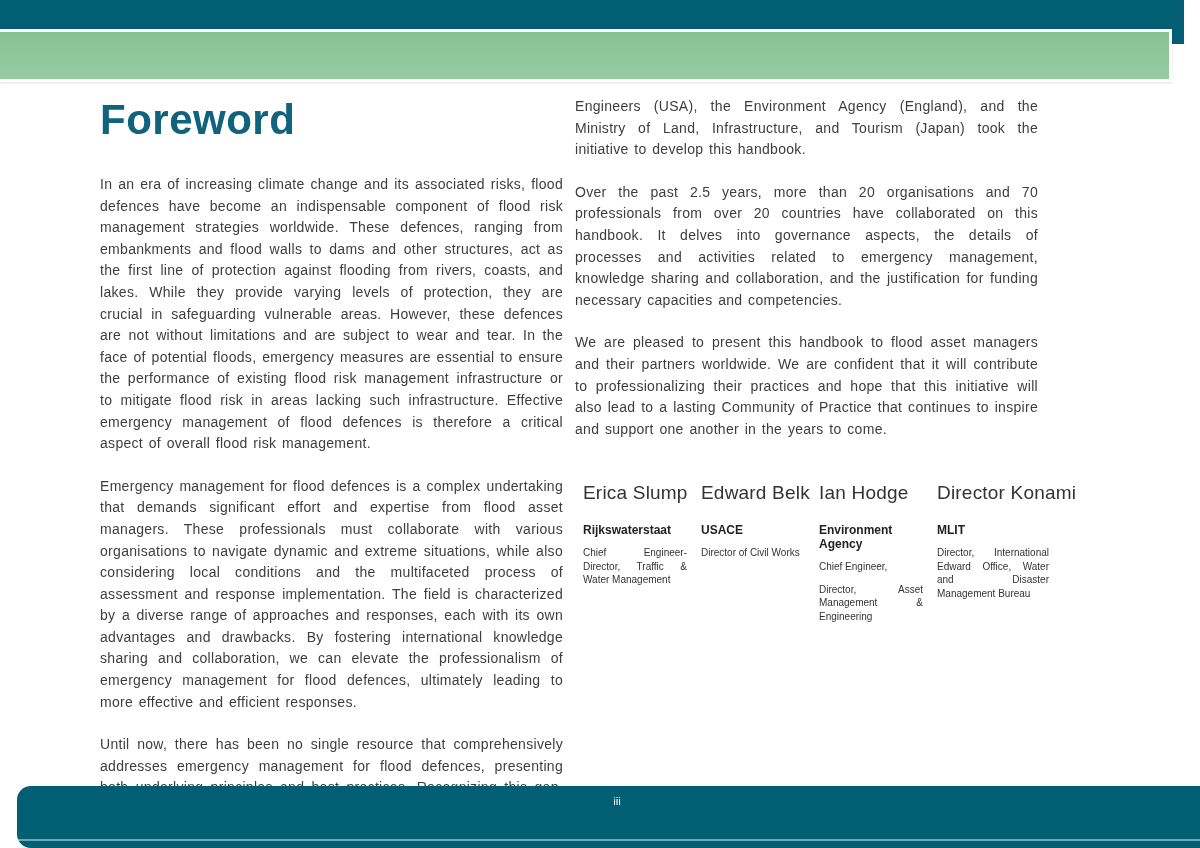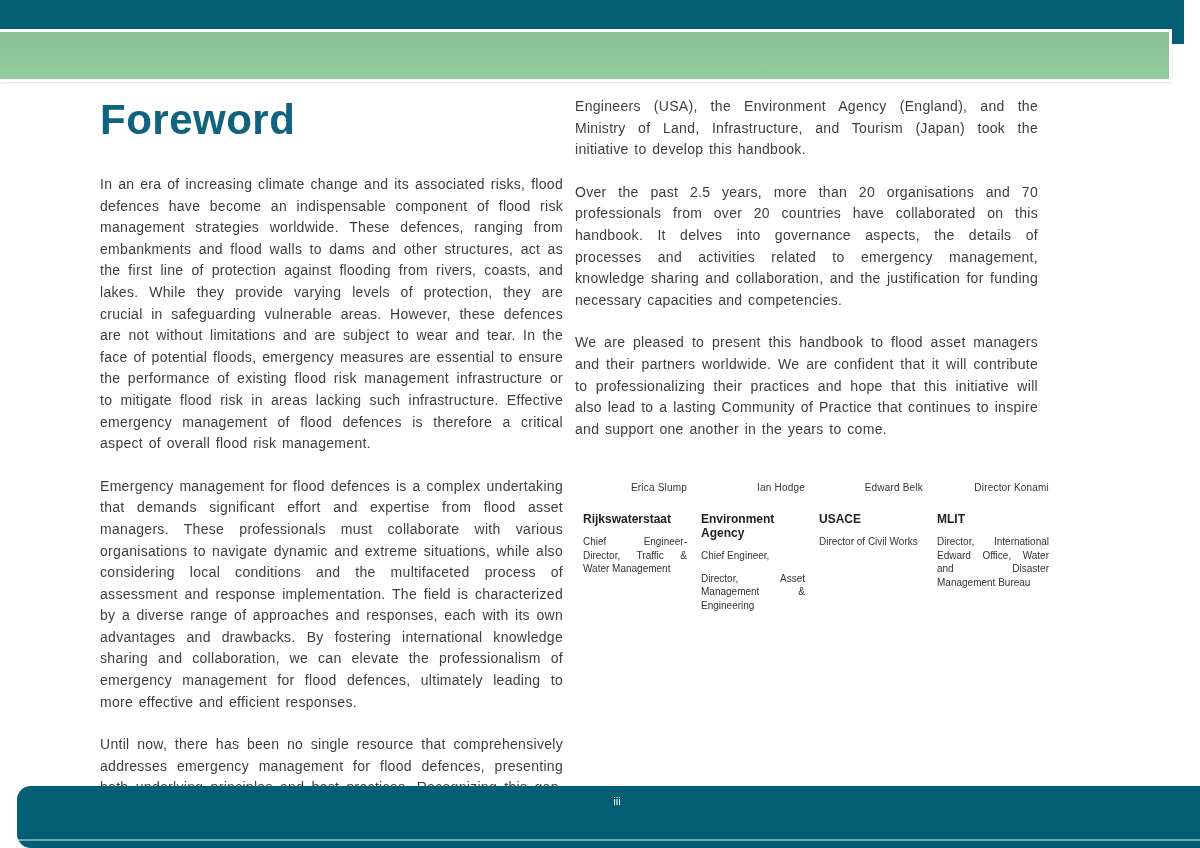--- a/index.html
+++ b/index.html
@@ -36,23 +36,22 @@
     letter-spacing:0.3px; word-spacing:1.5px;
   }
 
   
   .signatures {
     display:flex; gap:14px; margin-top:42px; margin-left:8px;
   }
   .sig { width:104px; }
   .sig.wide { width:112px; }
   .sig-name {
-    font-size:10px; color:#333333; margin:0 0 19px 0; letter-spacing:0.2px;
+    font-size:19px; color:#333333; margin:0 0 19px 0; letter-spacing:0.2px;
     white-space:nowrap;
-    text-align:right;
   }
   .sig-org {
     font-size:12px; font-weight:bold; color:#222222;
     line-height:14px; margin:0 0 9px 0;
   }
   .sig-role {
     font-size:10px; color:#333333; line-height:13.5px;
     text-align:justify; margin:0 0 9px 0;
   }
 
@@ -95,30 +94,30 @@
 
       <div class="signatures">
 
         <div class="sig">
           <div class="sig-name">Erica Slump</div>
           <div class="sig-org">Rijkswaterstaat</div>
           <p class="sig-role">Chief Engineer-Director, Traffic &amp; Water Management</p>
         </div>
 
         <div class="sig">
+          <div class="sig-name">Edward Belk</div>
+          <div class="sig-org">USACE</div>
+          <p class="sig-role">Director of Civil Works</p>
+        </div>
+
+        <div class="sig">
           <div class="sig-name">Ian Hodge</div>
           <div class="sig-org">Environment Agency</div>
           <p class="sig-role">Chief Engineer,</p>
           <p class="sig-role">Director, Asset Management &amp; Engineering</p>
-        </div>
-
-        <div class="sig">
-          <div class="sig-name">Edward Belk</div>
-          <div class="sig-org">USACE</div>
-          <p class="sig-role">Director of Civil Works</p>
         </div>
 
         <div class="sig wide">
           <div class="sig-name">Director Konami</div>
           <div class="sig-org">MLIT</div>
           <p class="sig-role">Director, International Edward Office, Water and Disaster Management Bureau</p>
         </div>
 
       </div>
     </section>

